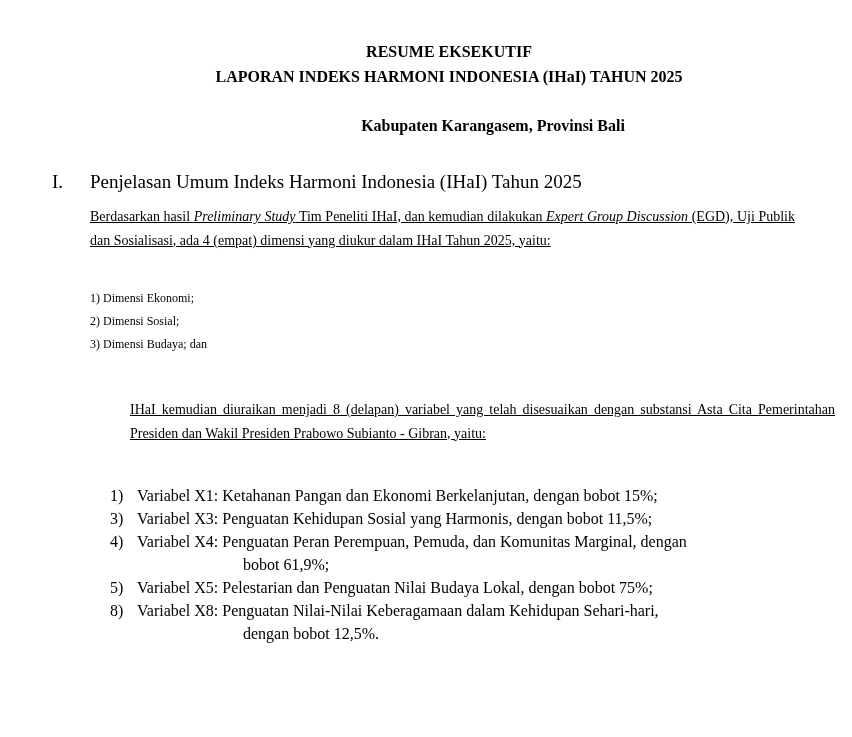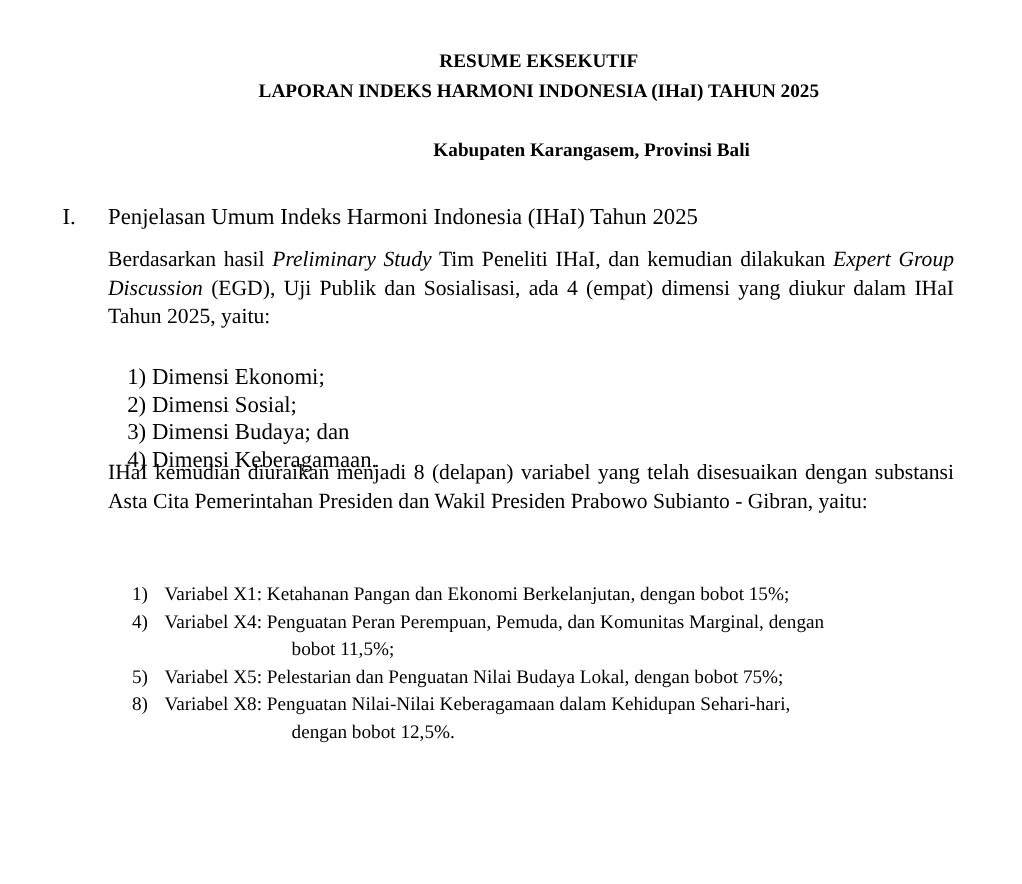--- a/index.html
+++ b/index.html
@@ -15,27 +15,27 @@
     #t1 { top: 40px; }
     #t2 { top: 65px; font-family: Liberation Serif, serif; }
     #t3 { top: 114px; margin-left: 44px; }
     .section-head {
       position: absolute; top: 170px; left: 52px;
       font-weight: normal; font-size: 19px; line-height: 24px; white-space: nowrap;
     }
     .section-head .num { display: inline-block; width: 38px; }
     .para {
       position: absolute; left: 90px; width: 705px;
-      font-size: 18px; line-height: 23.5px; text-align: justify;
+      font-size: 14px; line-height: 23.5px; text-align: justify; text-decoration: underline;
     }
     #p1 { top: 205px; }
-    #p2 { top: 382px; }
+    #p2 { top: 398px; margin-left: 40px; }
     .dim-list {
       position: absolute; left: 90px; top: 287px;
-      font-size: 19px; line-height: 23px; margin: 16px; padding: 0; list-style: none;
+      font-size: 12px; line-height: 23px; margin: 0; padding: 0; list-style: none;
     }
     .var-list {
       position: absolute; left: 94px; top: 468px; width: 720px;
       font-size: 16px; line-height: 23px; margin: 16px; padding: 0; list-style: none;
     }
     .var-list li { position: relative; padding-left: 0; }
     .var-list .n { display: inline-block; width: 27px; }
     .var-list .cont { display: block; padding-left: 133px; }
     .var-list .cont2 { display: block; padding-left: 127px; }
   </style>
@@ -49,23 +49,23 @@
 <div class="section-head">
   <span class="num">I.</span><span>Penjelasan Umum Indeks Harmoni Indonesia (IHaI) Tahun 2025</span>
 </div>
 
 <div class="para" id="p1"><span>Berdasarkan hasil </span><i>Preliminary Study</i><span> Tim Peneliti IHaI, dan kemudian dilakukan </span><i>Expert Group Discussion</i><span> (EGD), Uji Publik dan Sosialisasi, ada 4 (empat) dimensi yang diukur dalam IHaI Tahun 2025, yaitu:</span></div>
 
 <ul class="dim-list">
   <li>1) Dimensi Ekonomi;</li>
   <li>2) Dimensi Sosial;</li>
   <li>3) Dimensi Budaya; dan</li>
-  <li>4) Dimensi Keberagamaan.</li>
 </ul>
 
 <div class="para" id="p2">IHaI kemudian diuraikan menjadi 8 (delapan) variabel yang telah disesuaikan dengan substansi Asta Cita Pemerintahan Presiden dan Wakil Presiden Prabowo Subianto - Gibran, yaitu:</div>
 
 <ul class="var-list">
   <li><span class="n">1)</span><span>Variabel X1: Ketahanan Pangan dan Ekonomi Berkelanjutan, dengan bobot 15%;</span></li>
-  <li><span class="n">4)</span><span>Variabel X4: Penguatan Peran Perempuan, Pemuda, dan Komunitas Marginal, dengan</span><span class="cont">bobot 11,5%;</span></li>
+  <li><span class="n">3)</span><span>Variabel X3: Penguatan Kehidupan Sosial yang Harmonis, dengan bobot 11,5%;</span></li>
+  <li><span class="n">4)</span><span>Variabel X4: Penguatan Peran Perempuan, Pemuda, dan Komunitas Marginal, dengan</span><span class="cont">bobot 61,9%;</span></li>
   <li><span class="n">5)</span><span>Variabel X5: Pelestarian dan Penguatan Nilai Budaya Lokal, dengan bobot 75%;</span></li>
   <li><span class="n">8)</span><span>Variabel X8: Penguatan Nilai-Nilai Keberagamaan dalam Kehidupan Sehari-hari,</span><span class="cont">dengan bobot 12,5%.</span></li>
 </ul>
 
 </body></html>

